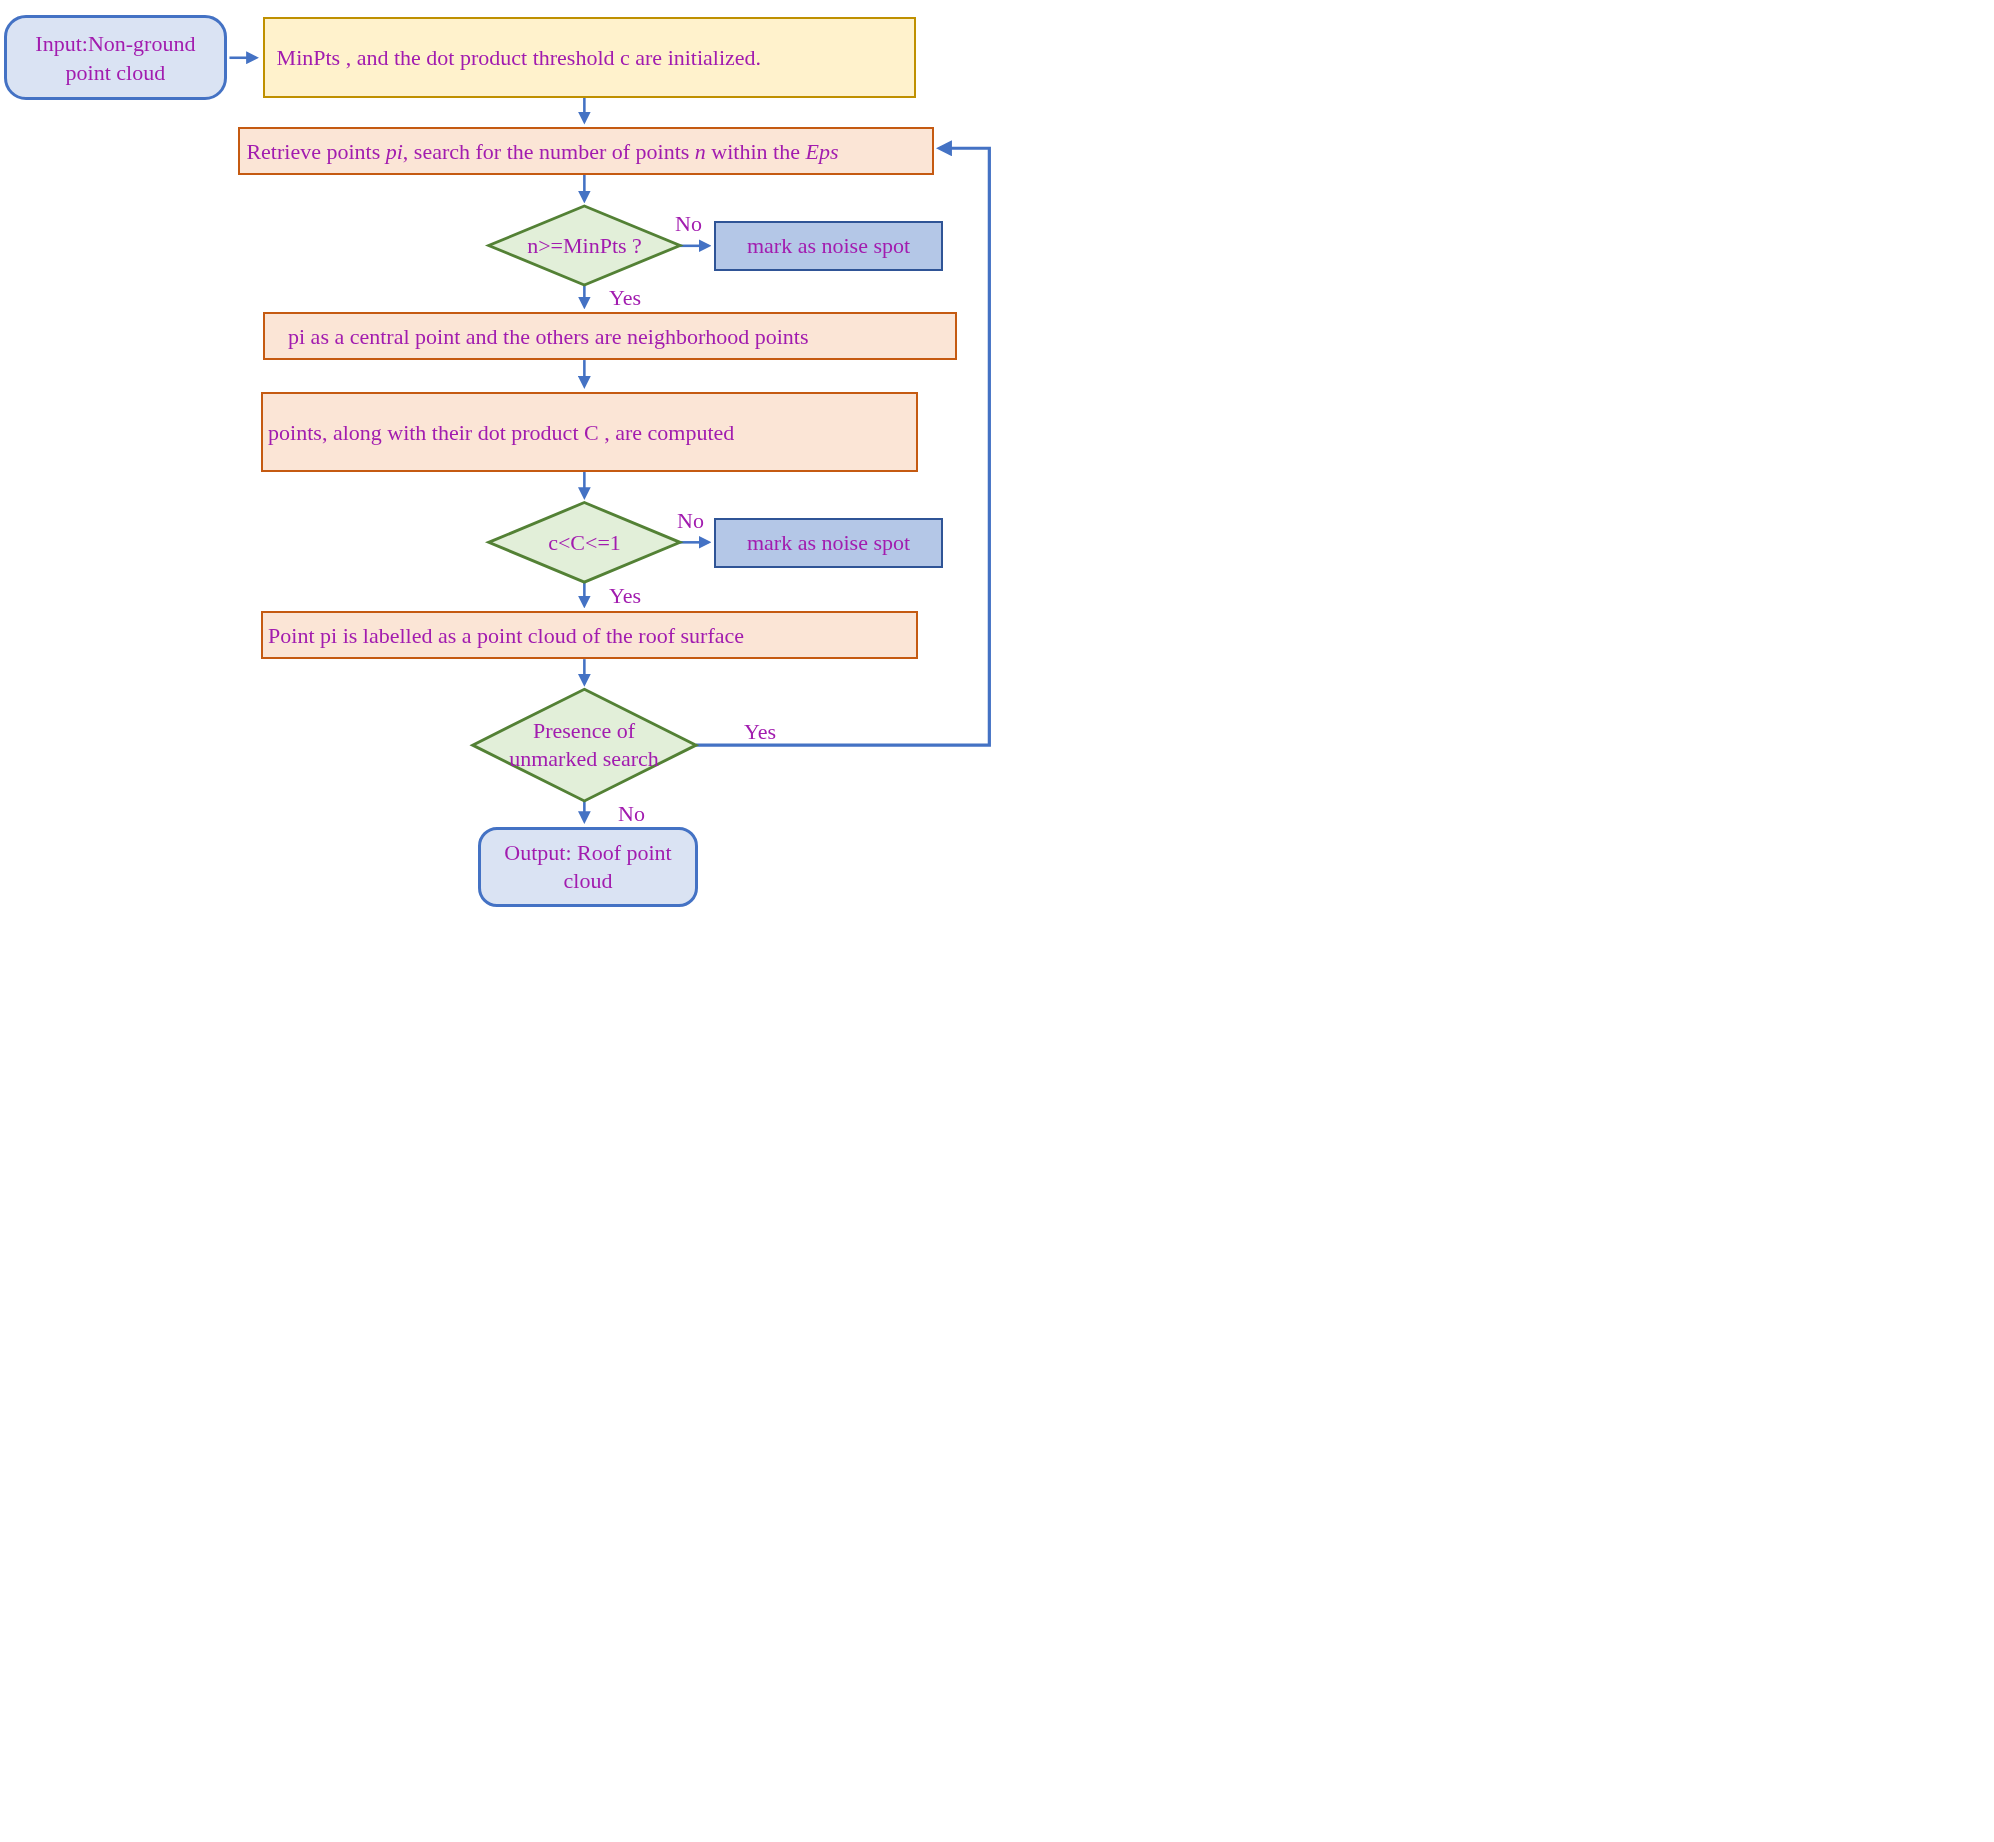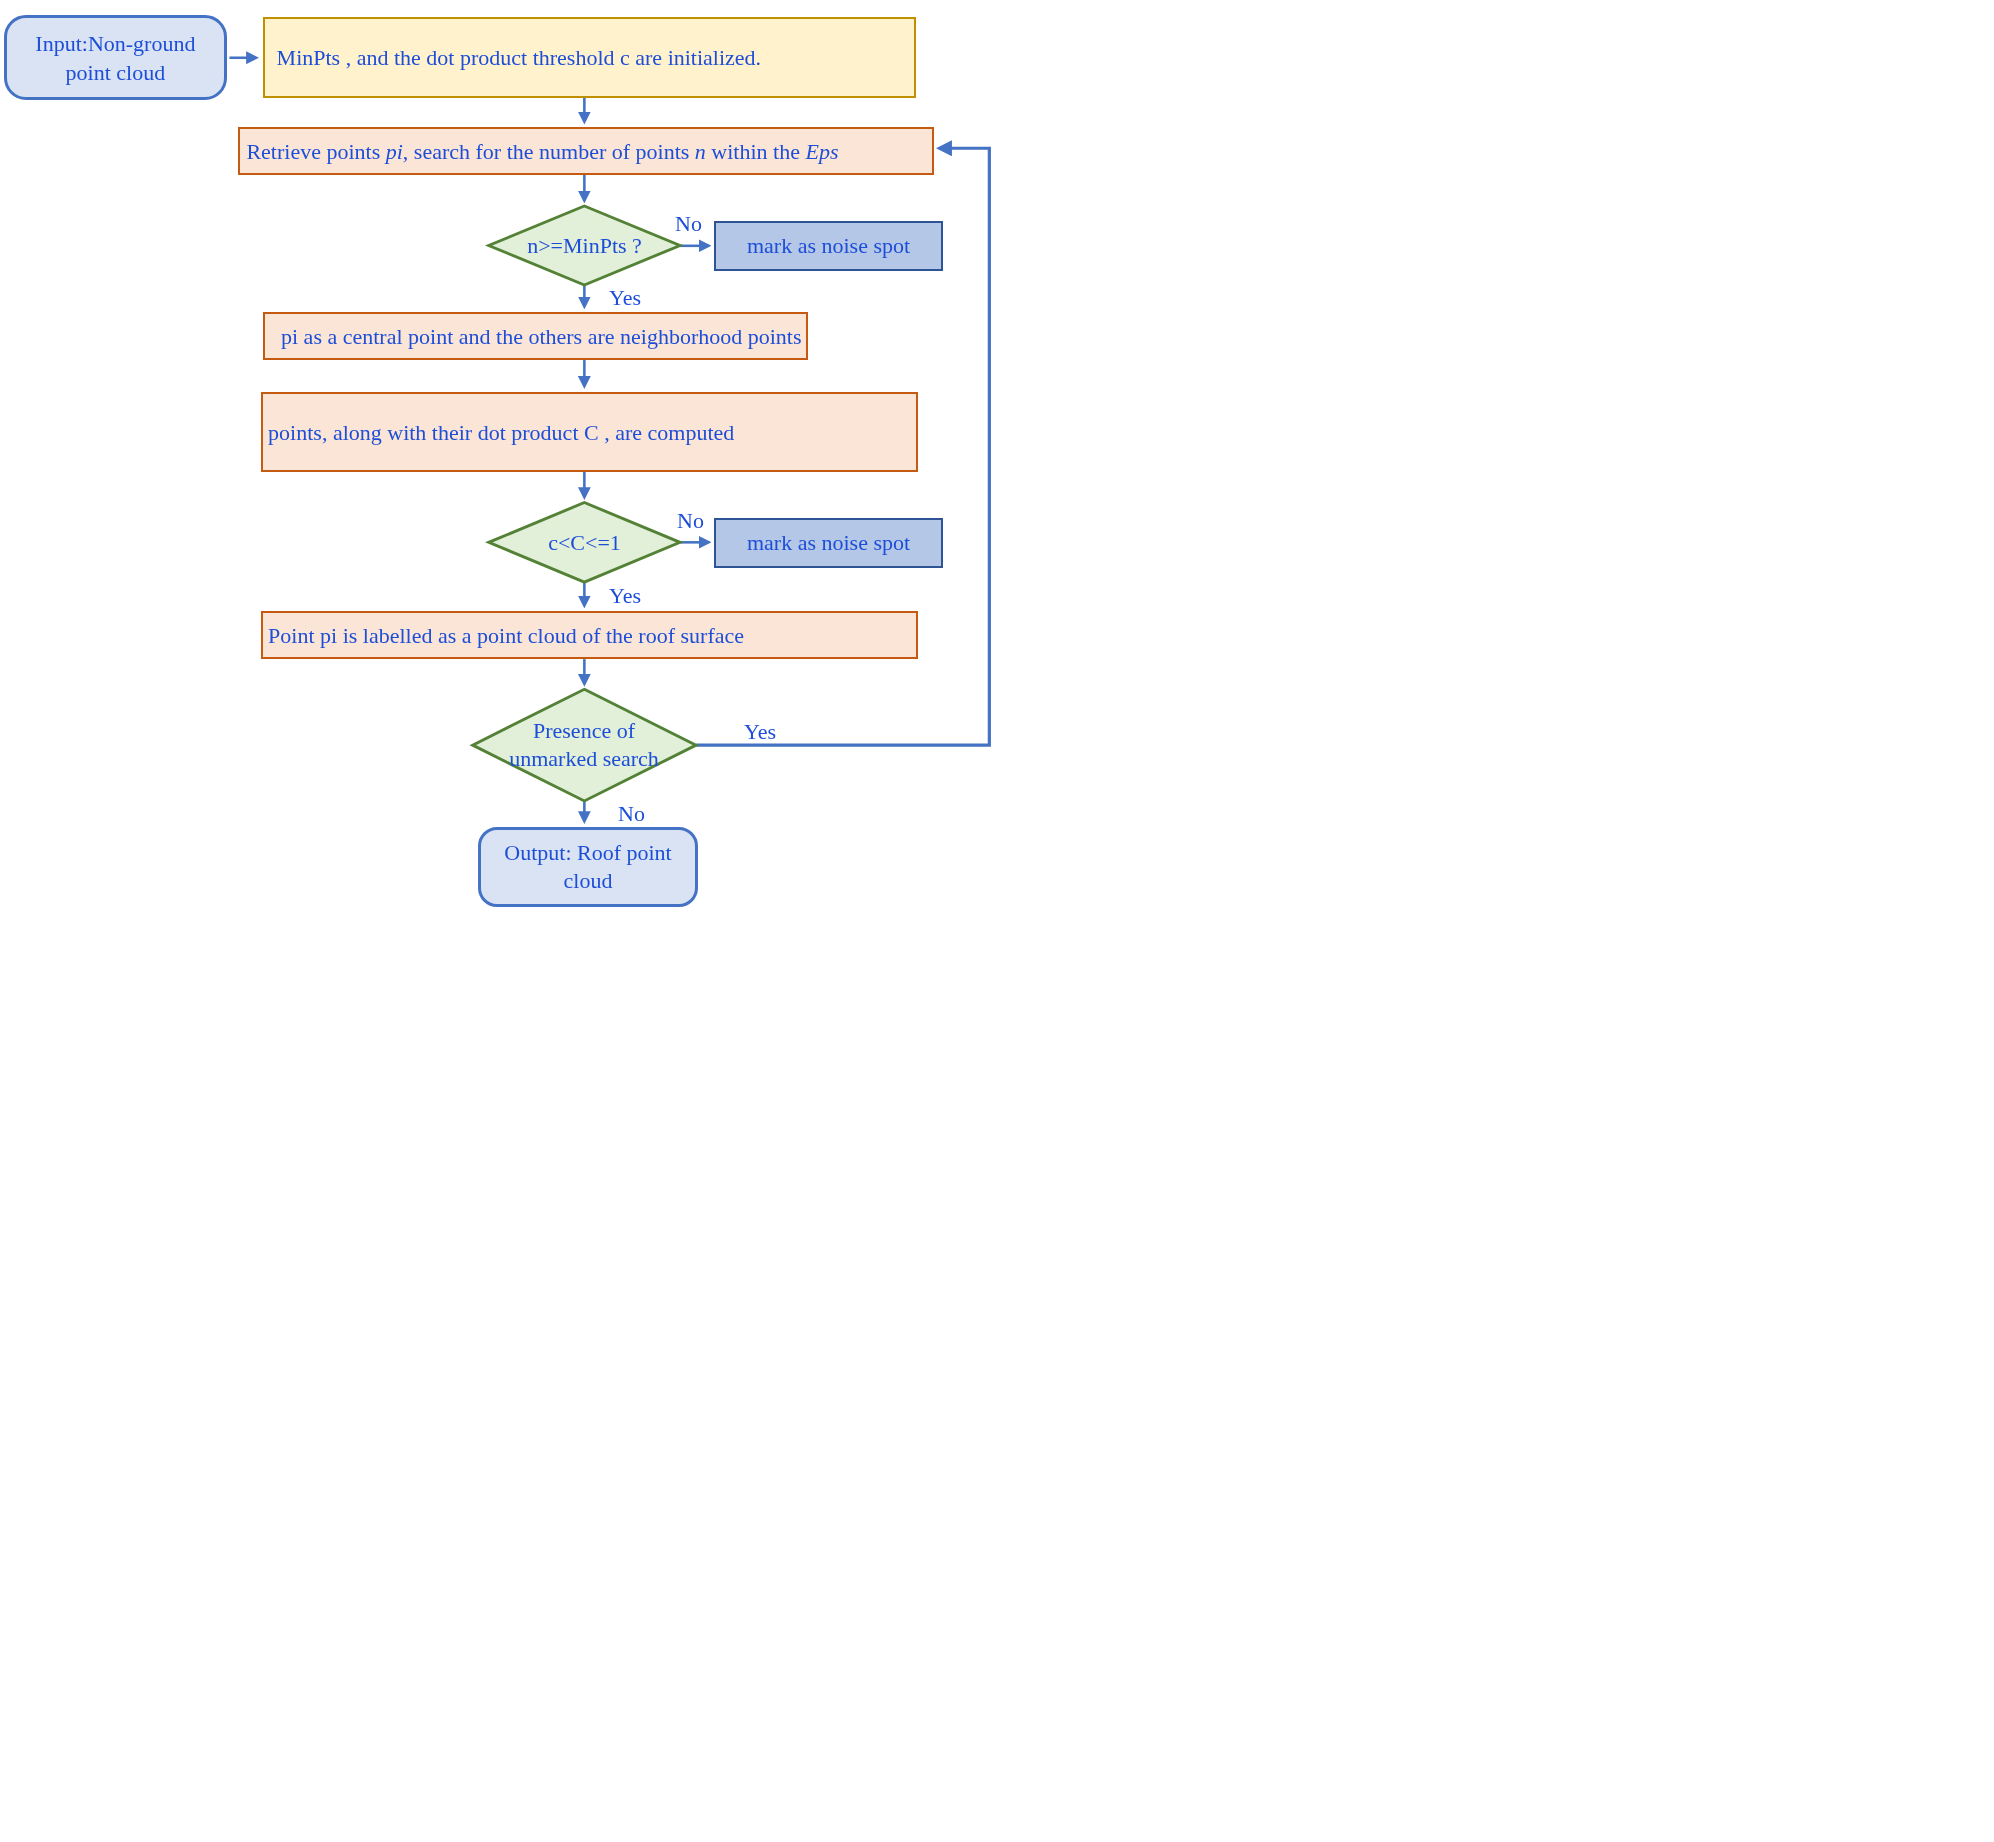--- a/index.html
+++ b/index.html
@@ -4,21 +4,21 @@
 <title>Flowchart</title>
 <style>
   html, body { margin: 0; padding: 0; background: #ffffff; }
   .canvas {
     position: relative;
     width: 998px;
     height: 921px;
     background: #ffffff;
     font-family: "Liberation Serif", "DejaVu Serif", serif;
     font-size: 22px;
-    color: #1d4ed8;
+    color: #a21caf;
     overflow: hidden;
   }
   svg.connectors {
     position: absolute;
     left: 0; top: 0;
     width: 998px; height: 921px;
   }
   .node {
     position: absolute;
     box-sizing: border-box;
@@ -64,21 +64,21 @@
     line-height: 28px;
   }
   .edge-label { position: absolute; white-space: pre; }
   .line { white-space: pre; }
   .it { font-style: italic; }
 
   #n-input    { left: 3.9px;    top: 15.4px;   width: 223px;  height: 85px; }
   #n-init     { left: 263px;  top: 16.7px;   width: 653px; height: 81px; padding-left: 11.6px; padding-right: 3.9px; }
   #n-retrieve { left: 238px;  top: 127px;  width: 696px; height: 48px;  padding-left: 6.4px; }
   #n-noise1   { left: 714px; top: 221px;  width: 229px;  height: 50px; }
-  #n-central  { left: 263px;  top: 312px;  width: 545px; height: 48px;  padding-left: 16px; }
+  #n-central  { left: 263px;  top: 312px;  width: 694px; height: 48px;  padding-left: 23px; }
   #n-normals  { left: 261px;  top: 392px;  width: 657px; height: 80px; padding-left: 5.1px; }
   #n-noise2   { left: 714px; top: 518px;  width: 229px;  height: 50px; }
   #n-roof     { left: 261px;  top: 611px;  width: 657px; height: 48px;  padding-left: 5.1px; }
   #n-output   { left: 478px;  top: 827px; width: 220px;  height: 80px; border-radius: 19px; line-height: 28px; }
 
   #t-d1 { left: 501px; top: 207px;  width: 167px; height: 77px; }
   #t-d2 { left: 501px; top: 504px;  width: 167px; height: 77px; }
   #t-d3 { left: 478px; top: 691px; width: 212px; height: 108px; }
 
   #l-no1  { left: 675px; top: 211px;  }

